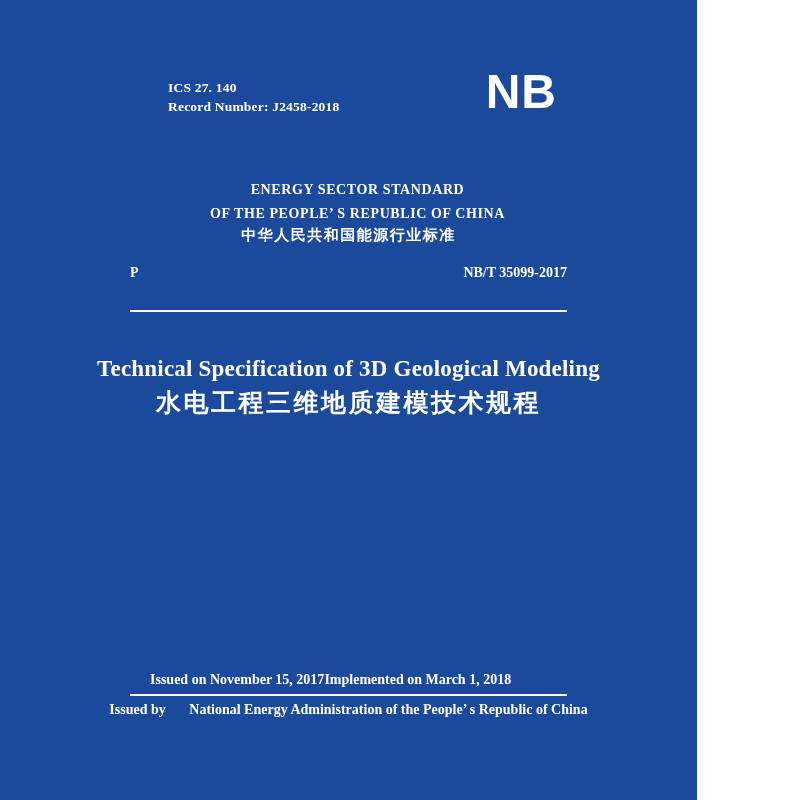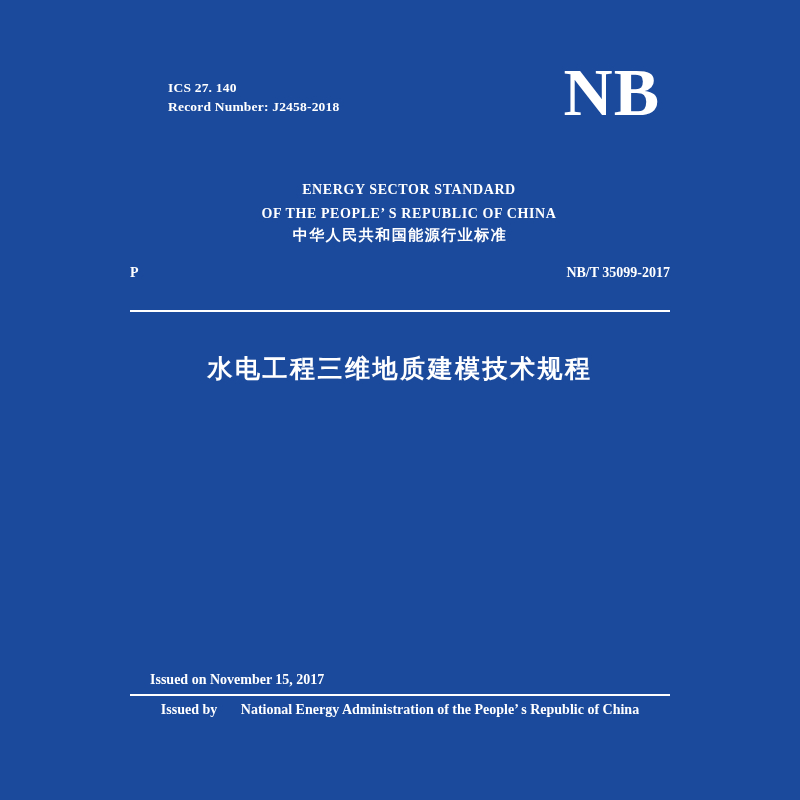--- a/index.html
+++ b/index.html
@@ -10,21 +10,21 @@
   body {
     width: 800px;
     height: 800px;
     font-family: "Liberation Serif", serif;
     overflow: hidden;
   }
   .page {
     position: absolute;
     left: 0;
     top: 0;
-    width: 800px;
+    width: 697px;
     height: 800px;
     background: #1b4a9c;
     color: #ffffff;
     box-sizing: border-box;
   }
   
   .ident {
     position: absolute;
     left: 168px;
     top: 78px;
@@ -33,23 +33,23 @@
     line-height: 19px;
     letter-spacing: 0.2px;
   }
   .ident div { white-space: nowrap; }
 
   
   .logo {
     position: absolute;
     right: 140px;
     top: 58px;
-    font-family: Liberation Serif, serif;
+    font-family: Liberation Sans, sans-serif;
     font-weight: bold;
-    font-size: 68px;
+    font-size: 48px;
     letter-spacing: 1px;
     line-height: 68px;
   }
 
   
   .header-block {
     position: absolute;
     left: 0;
     right: 0;
     top: 178px;
@@ -156,25 +156,27 @@
   </div>
 
   <div class="code-row">
     <span>P</span>
     <span>NB/T 35099-2017</span>
   </div>
 
   <div class="rule rule-top"></div>
 
   <div class="title-block">
+    <div class="title-en">Technical Specification of 3D Geological Modeling</div>
     <div class="title-cn">水电工程三维地质建模技术规程</div>
   </div>
 
   <div class="dates-row">
     <span>Issued on November 15, 2017</span>
+    <span>Implemented on March 1, 2018</span>
   </div>
 
   <div class="rule rule-bottom"></div>
 
   <div class="issuer-row">
     <span class="issuer-label">Issued by</span>
     <span>National Energy Administration of the People’ s Republic of China</span>
   </div>
 
 </div>

